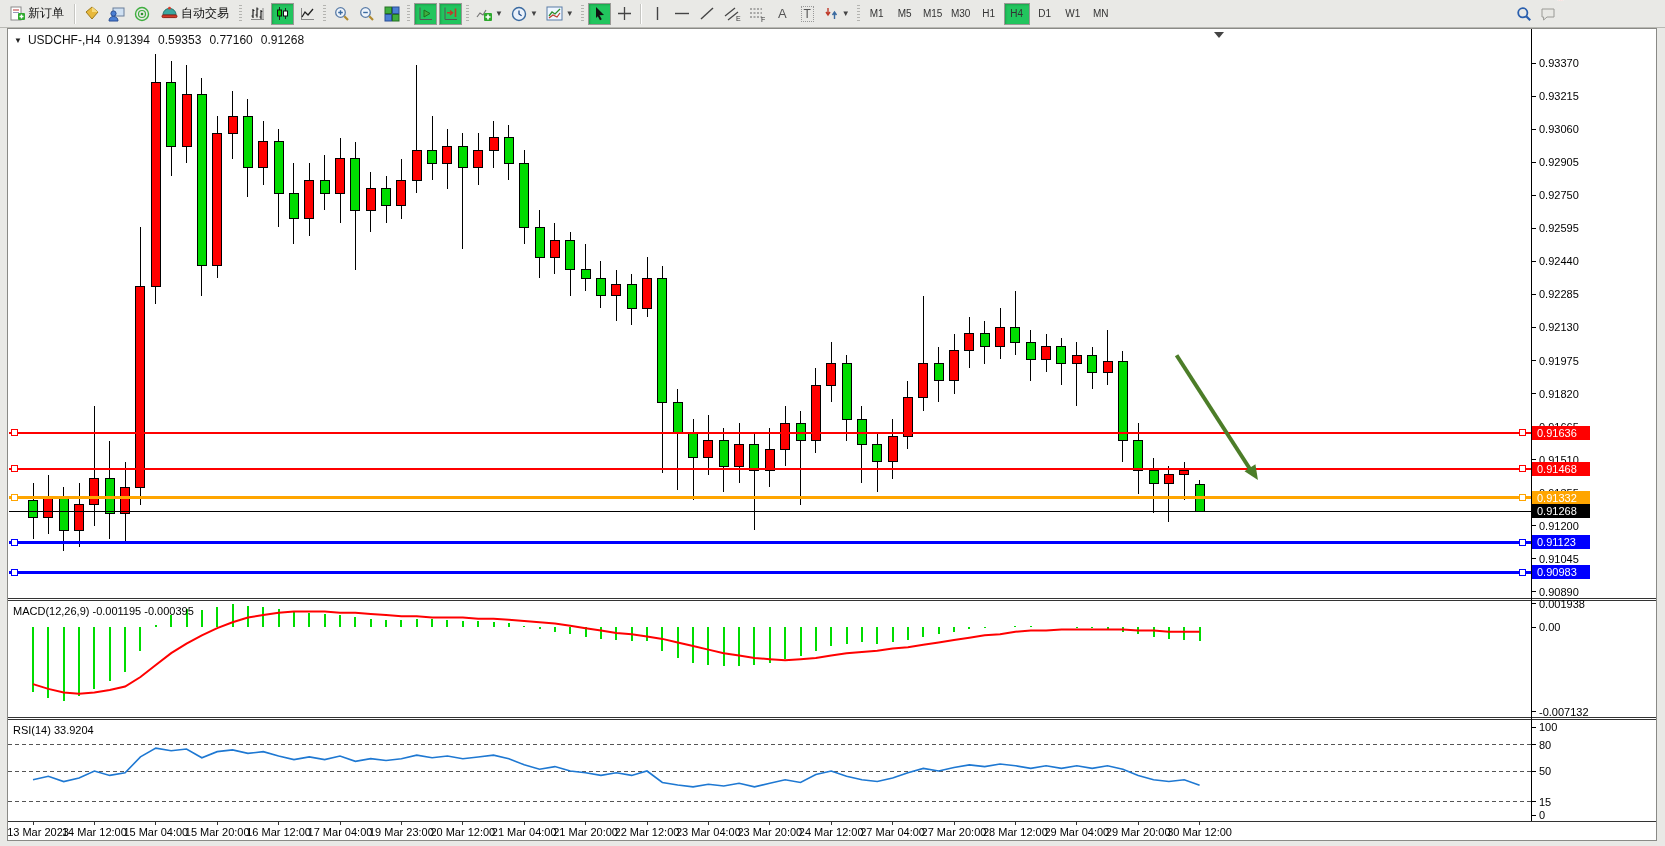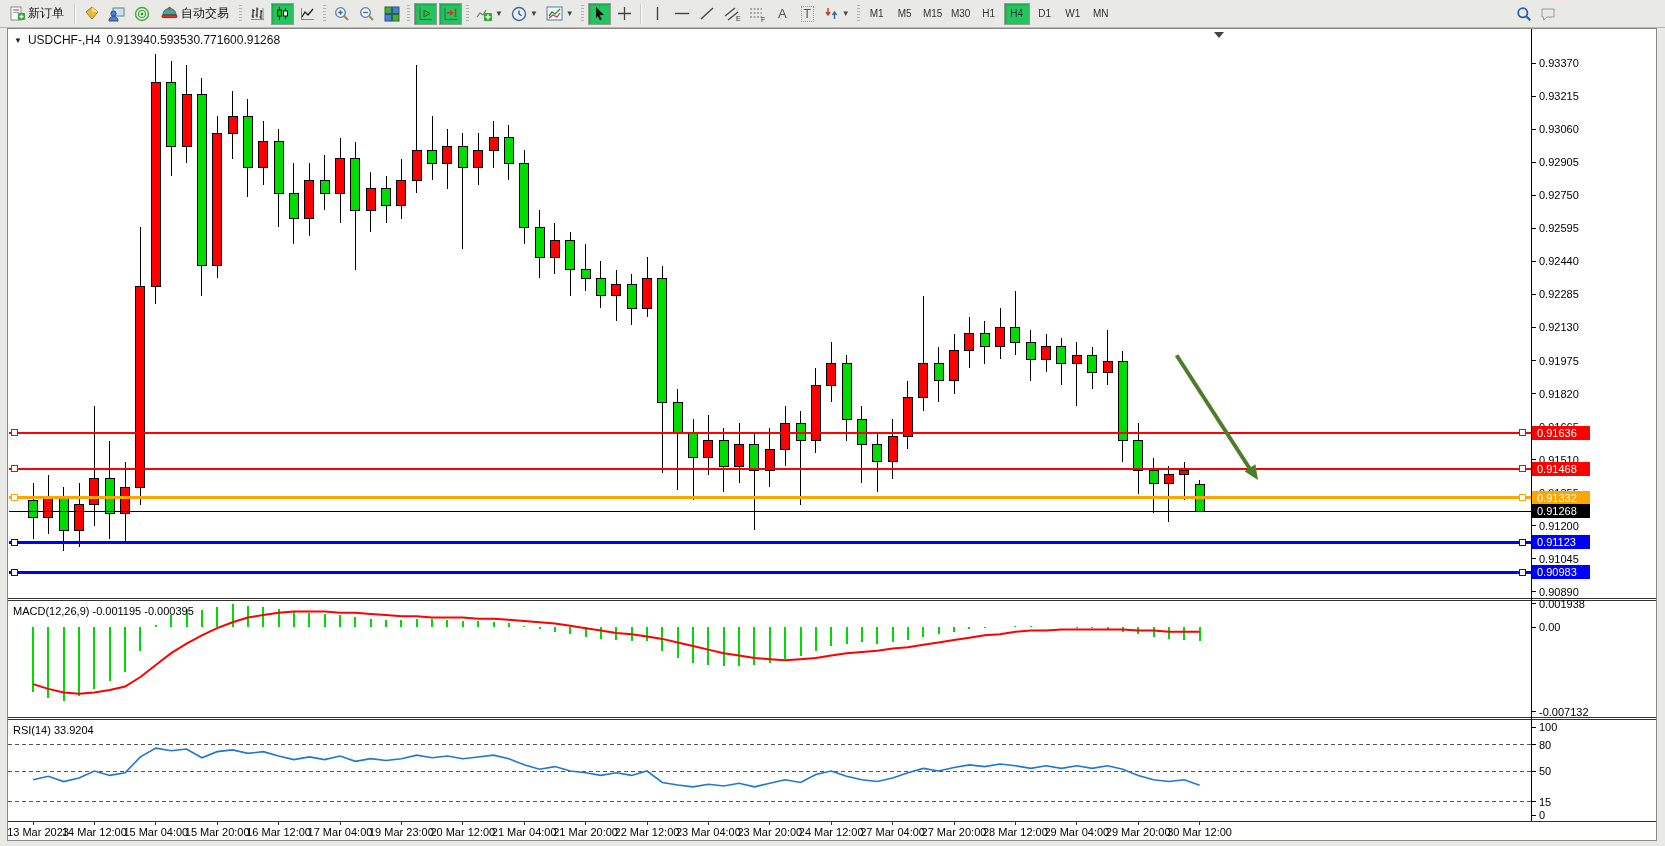--- a/index.html
+++ b/index.html
@@ -259,21 +259,21 @@
     </button>
     <span class="badge">1</span>
   </span>
   <span class="rightpad"></span>
 </div>
 
 <div class="chartwrap">
   <div class="chart-title">
     <span class="tri">▼</span>
     <span>USDCHF-,H4</span>
-    <span style="display:flex;gap:0">
+    <span style="display:flex;gap:8px">
       <span>0.91394</span>
       <span>0.59353</span>
       <span>0.77160</span>
       <span>0.91268</span>
     </span>
   </div>
   <svg id="chart-svg" width="1648" height="811" viewBox="0 0 1648 811">
       <rect x="0" y="0" width="1648" height="811" fill="#ffffff"></rect>
       <g>
         <line x1="1523" y1="34" x2="1528" y2="34" stroke="#000" stroke-width="1" shape-rendering="crispEdges"></line>

